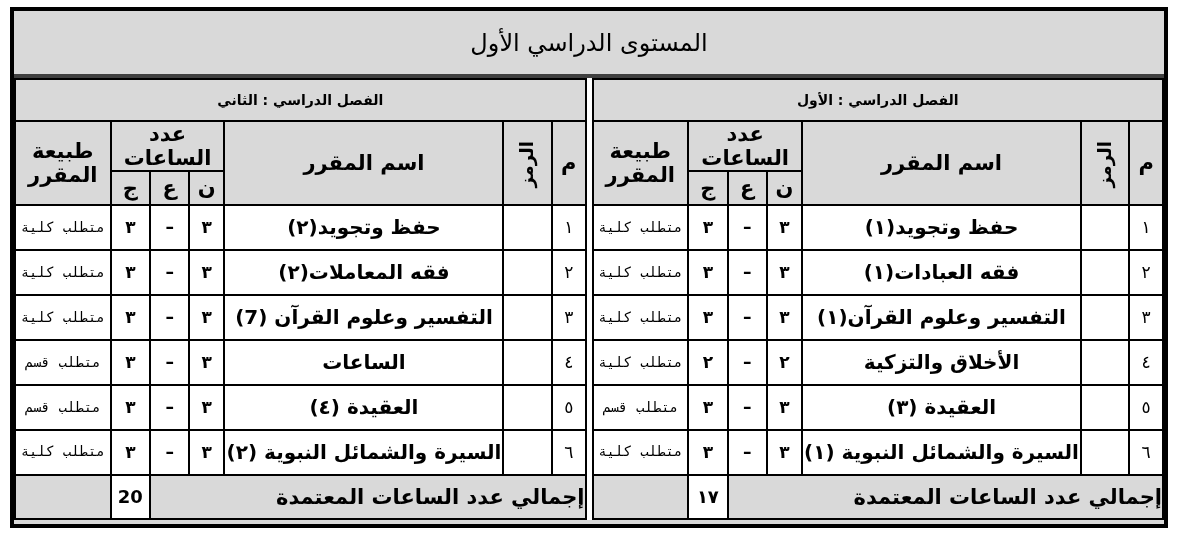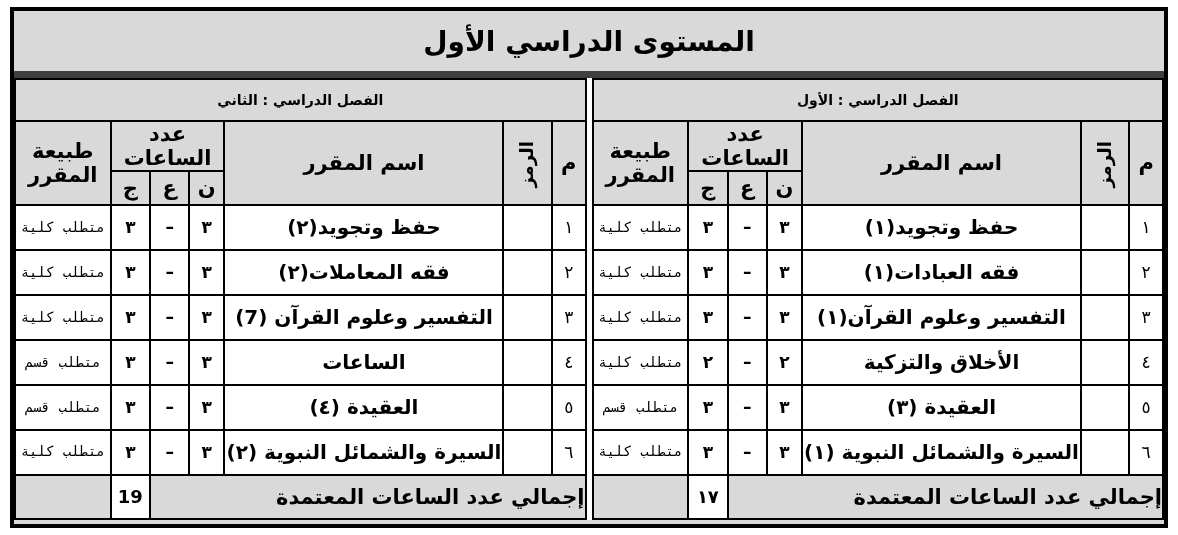--- a/index.html
+++ b/index.html
@@ -12,26 +12,26 @@
   }
   .frame {
     position: absolute;
     top: 7px; left: 10px;
     width: 1158px; height: 521px;
     border: 4px solid #000;
     background: #d9d9d9;
   }
   .title-row {
     height: 67px;
-    border-bottom: 7px solid #404040;
+    border-bottom: 4px solid #404040;
     display: flex;
     align-items: center;
     justify-content: center;
-    font-size: 28px;
-    font-weight: bold;
+    font-size: 24px;
+    font-weight: normal;
     background: #d9d9d9;
   }
   .tables {
     display: flex;
     gap: 5px;
     background: #ffffff;
     height: 442px;
   }
   table.half {
     flex: 1 1 0;
@@ -239,20 +239,20 @@
         <td class="c-num">٦</td>
         <td class="c-code"></td>
         <td class="c-course">السيرة والشمائل النبوية (٢)</td>
         <td class="c-h">٣</td>
         <td class="c-h">–</td>
         <td class="c-h">٣</td>
         <td class="c-nature">متطلب كلية</td>
       </tr>
       <tr class="foot">
         <td colspan="5" class="foot-label">إجمالي عدد الساعات المعتمدة</td>
-        <td class="foot-total">19</td>
+        <td class="foot-total">20</td>
         <td></td>
       </tr>
     </tbody>
       </table>
 
   </div>
 </div>
 
 </body></html>

